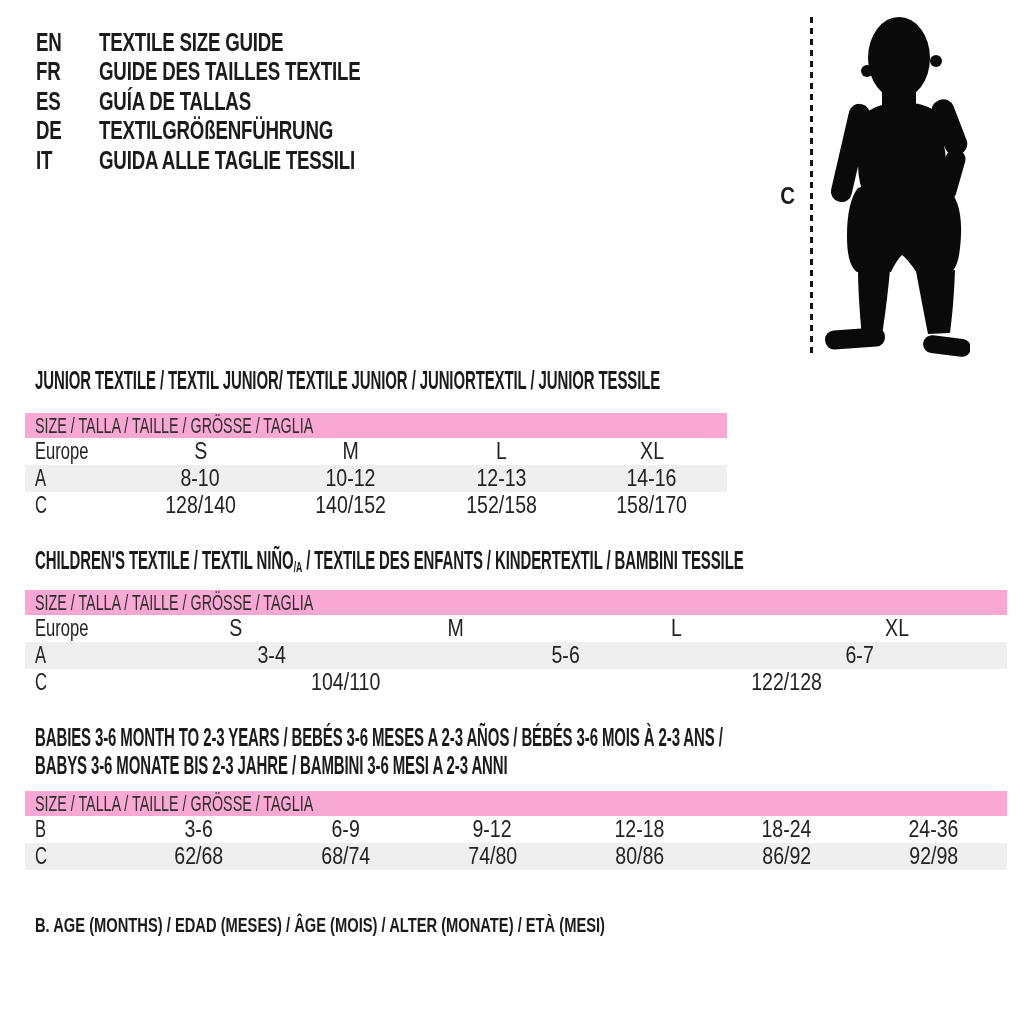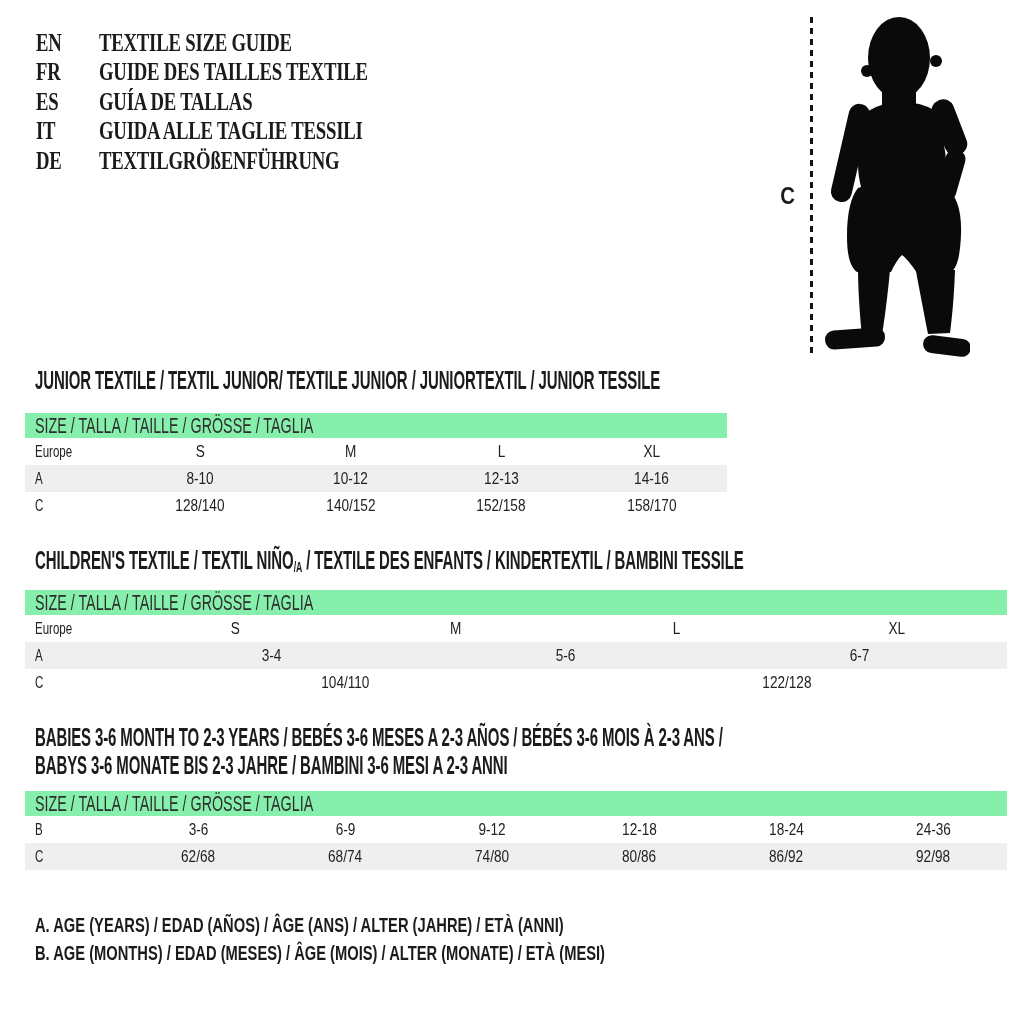--- a/index.html
+++ b/index.html
@@ -14,43 +14,43 @@
 
   
   .cond   { display: inline-block; white-space: nowrap; transform: scaleX(0.72); transform-origin: 0 50%; }
   .cond-t { display: inline-block; white-space: nowrap; transform: scaleX(0.60); transform-origin: 0 50%; }
   .cond-f { display: inline-block; white-space: nowrap; transform: scaleX(0.70); transform-origin: 0 50%; }
   .cond-h { display: inline-block; white-space: nowrap; transform: scaleX(0.65); transform-origin: 0 50%; }
   .cond-c { display: inline-block; white-space: nowrap; transform: scaleX(0.85); transform-origin: 50% 50%; }
 
   
   .lang-block { left: 36px; top: 28px; }
-  .lang-row { line-height: 29.4px; font-size: 26px; font-weight: 700; letter-spacing: -0.3px; font-family: Liberation Serif, serif; }
+  .lang-row { line-height: 29.4px; font-size: 26px; font-weight: 700; letter-spacing: -0.3px; }
   .lang-code { display: inline-block; width: 63px; vertical-align: top; }
 
   
   .measure-line {
     left: 810px; top: 17px; width: 3px; height: 337px;
     background: repeating-linear-gradient(to bottom, #141414 0 6px, transparent 6px 11px);
   }
   .height-label { left: 779px; top: 182px; font-size: 24px; font-weight: 700; }
   .silhouette { left: 820px; top: 14px; }
 
   
   .sec-title { font-size: 25px; font-weight: 700; line-height: 28px; letter-spacing: -0.2px; }
   .title-sub { font-size: 0.58em; position: relative; top: 3px; }
 
   
   .tbl { position: absolute; }
   .thead {
-    height: 25px; background: #86efac;
+    height: 25px; background: #f9a8d4;
     display: flex; align-items: center; padding-left: 10px;
     font-size: 22px; font-weight: 500; color: #2e2e2e;
   }
-  .trow { display: flex; height: 27px; align-items: center; font-size: 16px; font-weight: 400; color: #222222; }
+  .trow { display: flex; height: 27px; align-items: center; font-size: 23px; font-weight: 400; color: #222222; }
   .trow.stripe { background: #efefef; }
   .cell { flex: 1; text-align: center; }
   .cell.lbl { flex: 0 0 100px; text-align: left; padding-left: 10px; }
 
   
   .footnotes { left: 35px; top: 911px; }
   .foot-line { line-height: 28.2px; font-size: 21px; font-weight: 700; }
 </style>
 </head>
 <body>
@@ -59,24 +59,24 @@
   <div class="lang-row">
     <span class="lang-code"><span class="cond">EN</span></span><span class="cond">TEXTILE SIZE GUIDE</span>
   </div>
   <div class="lang-row">
     <span class="lang-code"><span class="cond">FR</span></span><span class="cond">GUIDE DES TAILLES TEXTILE</span>
   </div>
   <div class="lang-row">
     <span class="lang-code"><span class="cond">ES</span></span><span class="cond">GUÍA DE TALLAS</span>
   </div>
   <div class="lang-row">
-    <span class="lang-code"><span class="cond">IT</span></span><span class="cond">GUIDA ALLE TAGLIE TESSILI</span>
+    <span class="lang-code"><span class="cond">DE</span></span><span class="cond">TEXTILGRÖßENFÜHRUNG</span>
   </div>
   <div class="lang-row">
-    <span class="lang-code"><span class="cond">DE</span></span><span class="cond">TEXTILGRÖßENFÜHRUNG</span>
+    <span class="lang-code"><span class="cond">IT</span></span><span class="cond">GUIDA ALLE TAGLIE TESSILI</span>
   </div>
 </div>
 
 <div class="abs measure-line"></div>
 <div class="abs height-label"><span class="cond-c">C</span></div>
 <svg class="abs silhouette" width="150" height="348" viewBox="0 0 150 348" xmlns="http://www.w3.org/2000/svg">
   <g fill="#0a0a0a">
     <ellipse cx="79" cy="44" rx="31" ry="41"></ellipse>
     <circle cx="47" cy="57" r="6"></circle>
     <circle cx="116" cy="47" r="6"></circle>
@@ -173,15 +173,14 @@
     <span class="cell"><span class="cond-c">62/68</span></span>
     <span class="cell"><span class="cond-c">68/74</span></span>
     <span class="cell"><span class="cond-c">74/80</span></span>
     <span class="cell"><span class="cond-c">80/86</span></span>
     <span class="cell"><span class="cond-c">86/92</span></span>
     <span class="cell"><span class="cond-c">92/98</span></span>
   </div>
 </div>
 
 <div class="abs footnotes">
-  <div class="foot-line"><span class="cond-f">A. AGE (YEARS) / EDAD (AÑOS) / ÂGE (ANS) / ALTER (JAHRE) / ETÀ (ANNI)</span></div>
   <div class="foot-line"><span class="cond-f">B. AGE (MONTHS) / EDAD (MESES) / ÂGE (MOIS) / ALTER (MONATE) / ETÀ (MESI)</span></div>
 </div>
 
 </body></html>

